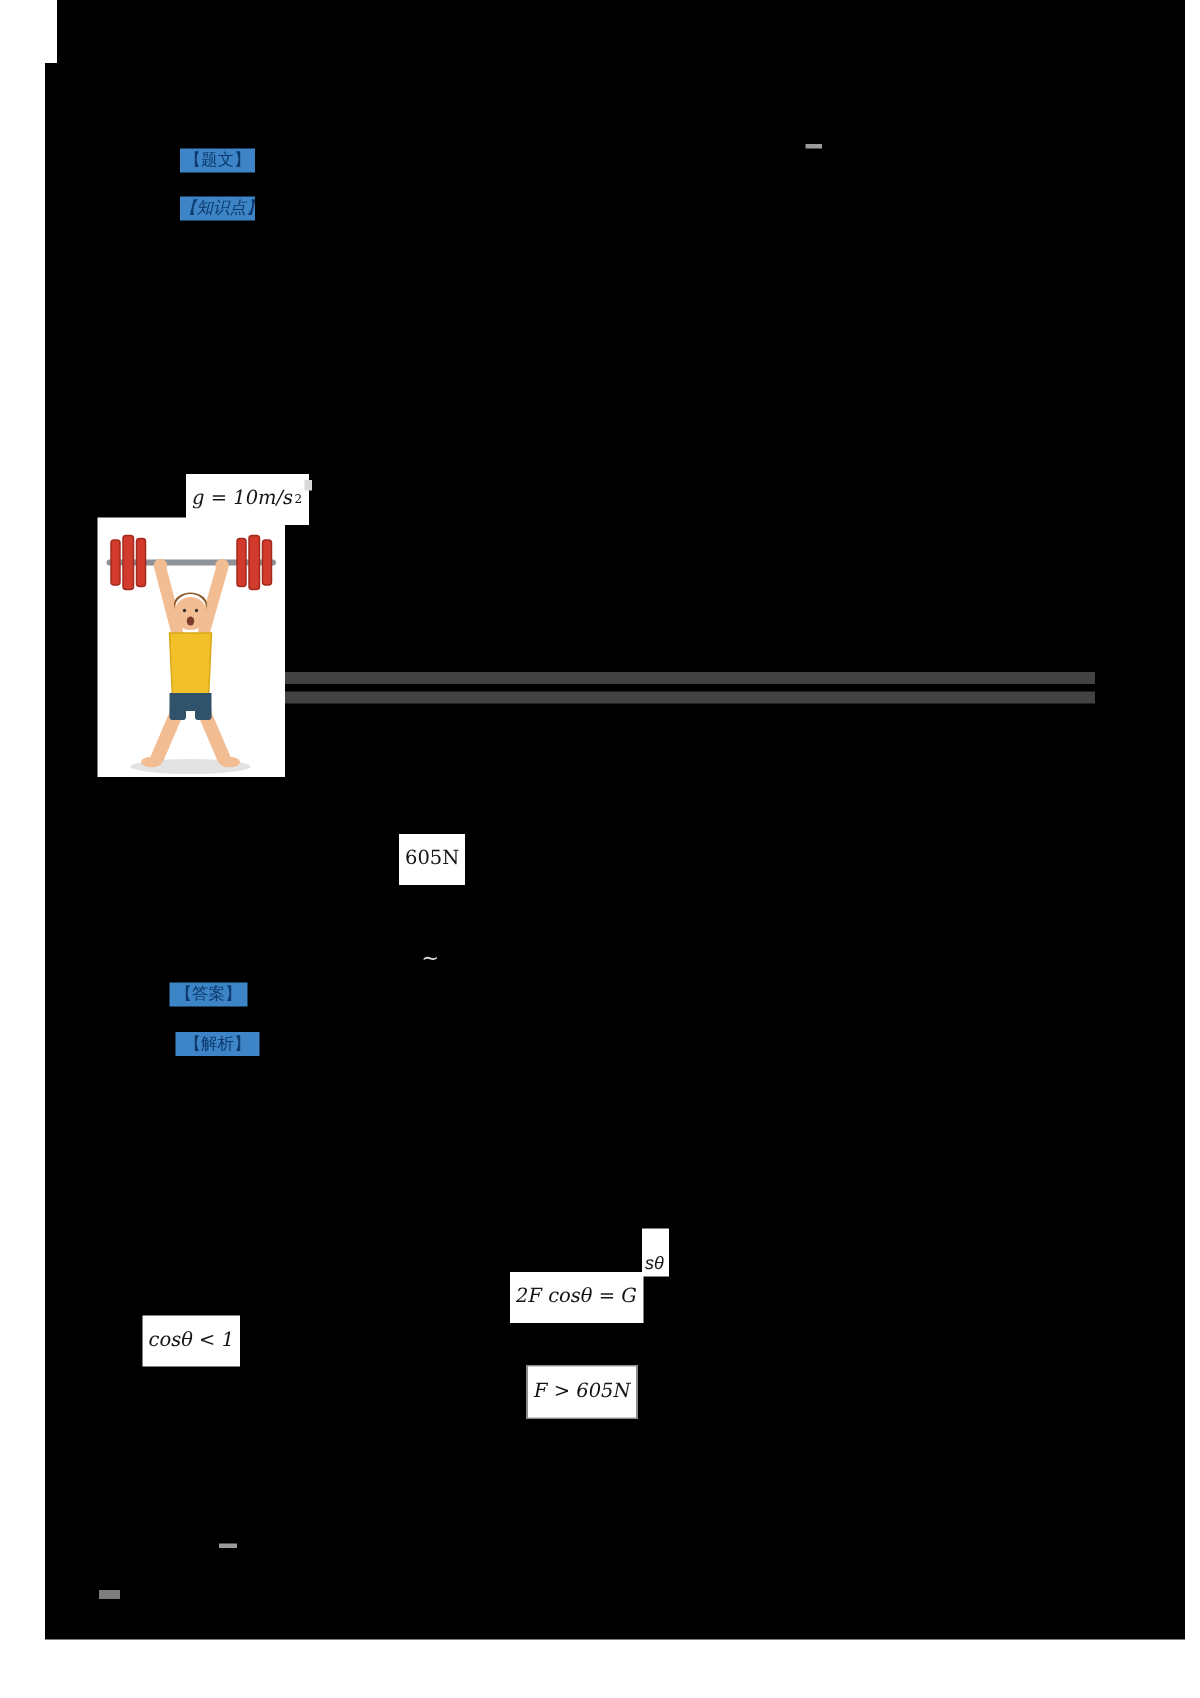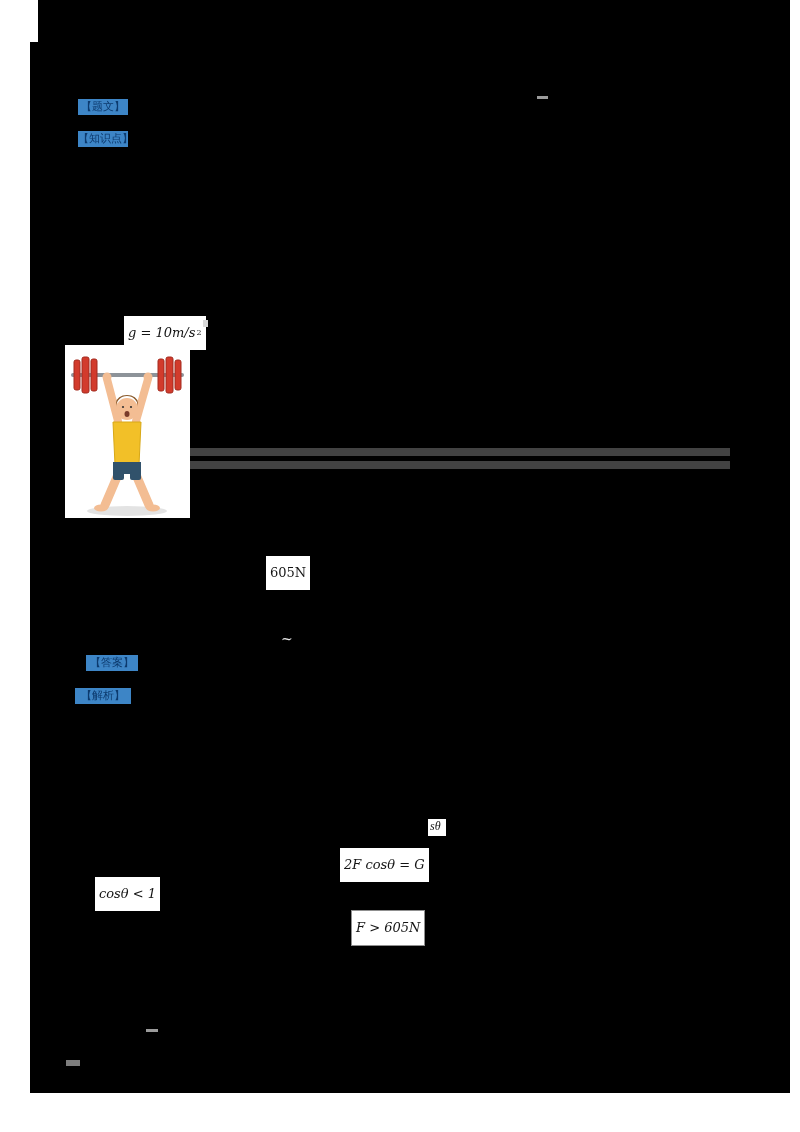--- a/index.html
+++ b/index.html
@@ -9,59 +9,60 @@
   }
   .black-canvas { position:absolute; left:30px; top:0; width:760px; height:1093px; background:#000000; }
   .white-notch  { position:absolute; left:0; top:0; width:38px; height:42px; background:#ffffff; }
 
   .chip {
     position:absolute; width:50px; height:16px; box-sizing:border-box;
     background:#3d85c6; color:#0c3a6e;
     font-size:11px; line-height:16px; text-align:center;
     overflow:hidden; white-space:nowrap; cursor:pointer;
     font-family:"DejaVu Sans", sans-serif;
+    margin-left:42px;
   }
 
   .math-patch {
     position:absolute; background:#ffffff; color:#141414;
     font-family:"DejaVu Serif", serif; font-size:13px; line-height:18px;
     padding:17px 4px; white-space:nowrap; box-sizing:border-box;
     display:flex; align-items:center; justify-content:center;
   }
   .math-italic { font-style:italic; }
   .math-patch sup { font-size:8px; font-style:normal; margin-left:1px; }
   .result-box { border:1px solid #8f8f8f; }
 
   .stripe { position:absolute; height:8px; background:#424242; }
   .fragment-dash { position:absolute; background:#9b9b9b; }
   .fragment-text {
     position:absolute; color:#e8e8e8; font-size:11px;
     font-family:"DejaVu Serif", serif;
   }
   .mini-patch {
     position:absolute; background:#ffffff; color:#141414;
-    font-family:Liberation Serif, serif; font-size:12px; font-style:italic;
-    overflow:hidden; white-space:nowrap; box-sizing:border-box; padding:0 2px;
+    font-family:Liberation Sans, sans-serif; font-size:12px; font-style:italic;
+    overflow:hidden; white-space:nowrap; box-sizing:border-box; padding:16px 2px;
   }
   .figure-box {
     position:absolute; left:65px; top:345px; width:125px; height:173px;
     background:#ffffff;
   }
   .figure-box svg { display:block; }
 </style>
 </head>
 <body>
 
 <div id="page">
 
   <div class="black-canvas"></div>
   <div class="white-notch"></div>
 
   <span class="chip" style="left:78px; top:99px;">【题文】</span>
-  <span class="chip" style="left:78px; top:131px;">【知识点】</span>
+  <span class="chip" style="left:78px; top:131px;font-style:italic;">【知识点】</span>
 
   <div class="fragment-dash" style="left:537px; top:96px; width:11px; height:3px;"></div>
 
   <div class="math-patch math-italic" style="left:124px; top:316px; height:20px;">
     <span>g = 10m/s</span>
       <sup>2</sup>
   </div>
   <div class="fragment-dash" style="left:203px; top:320px; width:5px; height:7px; background:#d8d8d8;"></div>
 
   <div class="figure-box">
@@ -105,21 +106,21 @@
 
   <div class="stripe" style="left:190px; top:448px; width:540px;"></div>
   <div class="stripe" style="left:190px; top:461px; width:540px;"></div>
 
   <div class="math-patch" style="left:266px; top:556px; height:18px;align-items:center;">
     <span>605N</span>
   </div>
 
   <span class="fragment-text" style="left:281px; top:631px; font-size:14px;">~</span>
 
-  <span class="chip" style="left:86px; top:655px; width:52px;">【答案】</span>
+  <span class="chip" style="left:71px; top:655px; width:52px;">【答案】</span>
   <span class="chip" style="left:75px; top:688px; width:56px;">【解析】</span>
 
 
   <div class="mini-patch" style="left:428px; top:819px; width:18px; height:17px;">
     <span>sθ</span>
   </div>
 
   <div class="math-patch math-italic" style="left:340px; top:848px; height:20px;">
     <span>2F cosθ = G</span>
   </div>

